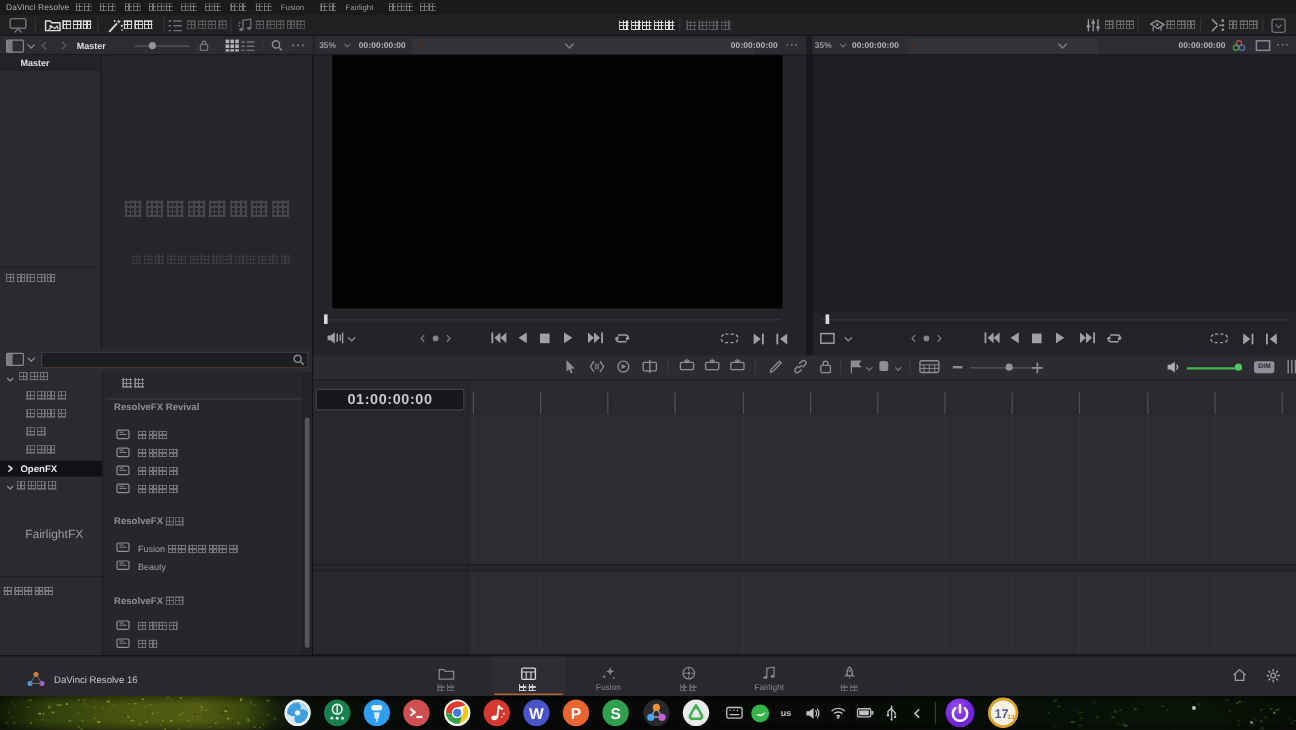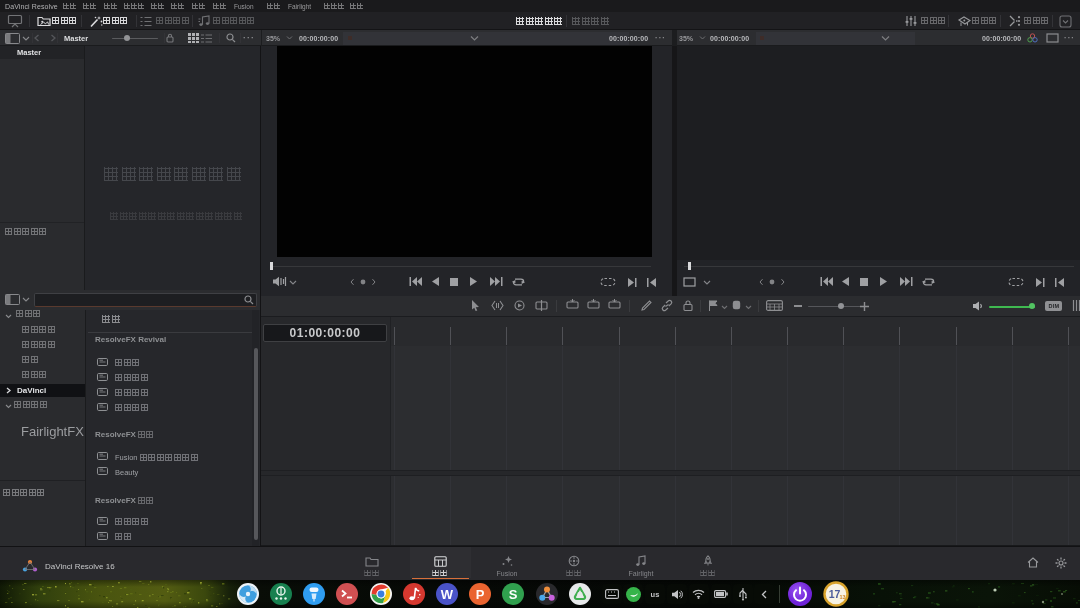--- a/index.html
+++ b/index.html
@@ -343,31 +343,31 @@
   </div>
 <div class="fx" style="left:22px;top:371px;color:#9b9da0">
     <i class="z z7"></i>
     <i class="z z7"></i>
     <i class="z z7"></i>
   </div>
 <div class="ab" style="left:0;top:384px;width:85px;height:13px;background:#101114"></div>
 <svg class="ab" width="5" height="7" style="left:6px;top:387px" viewBox="0 0 5 7">
     <path d="M1 1 L4 3.5 L1 6" fill="none" stroke="#d8d9db" stroke-width="1.3"></path>
   </svg>
-<div class="fx" style="left:17px;top:384px;height:13px;font-size:8px;font-weight:bold;color:#e4e5e7">DaVinci</div>
+<div class="fx" style="left:17px;top:384px;height:13px;font-size:8px;font-weight:bold;color:#e4e5e7">OpenFX</div>
 <svg class="ab" width="7" height="5" style="left:5px;top:404px" viewBox="0 0 7 5">
     <path d="M1 1 L3.5 3.5 L6 1" fill="none" stroke="#8a8b8e" stroke-width="1.1"></path>
   </svg>
 <div class="fx" style="left:14px;top:401px;color:#9b9da0">
     <i class="z z7"></i>
     <i class="z z7"></i>
     <i class="z z7"></i>
     <i class="z z7"></i>
   </div>
-<div class="fx" style="left:21px;top:426px;height:10px;font-size:13px;color:#9b9da0">FairlightFX</div>
+<div class="fx" style="left:21px;top:440px;height:10px;font-size:10px;color:#9b9da0">FairlightFX</div>
 <div class="ab" style="left:0;top:480px;width:85px;height:1px;background:#1f2023"></div>
 <div class="fx" style="left:3px;top:489px;color:#a8aaad">
     <i class="z z7"></i>
     <i class="z z7"></i>
     <i class="z z7"></i>
     <i class="z z7"></i>
     <i class="z z7"></i>
   </div>
 <div class="fx" style="left:102px;top:315px;color:#c9cacc">
     <i class="z z8"></i>

